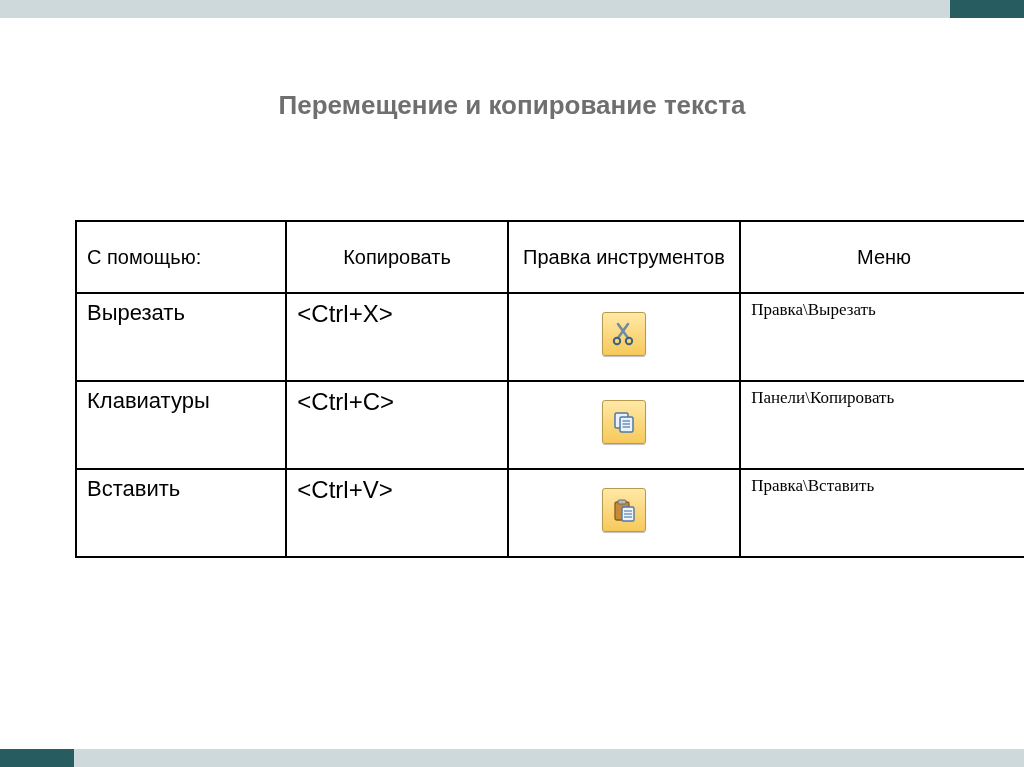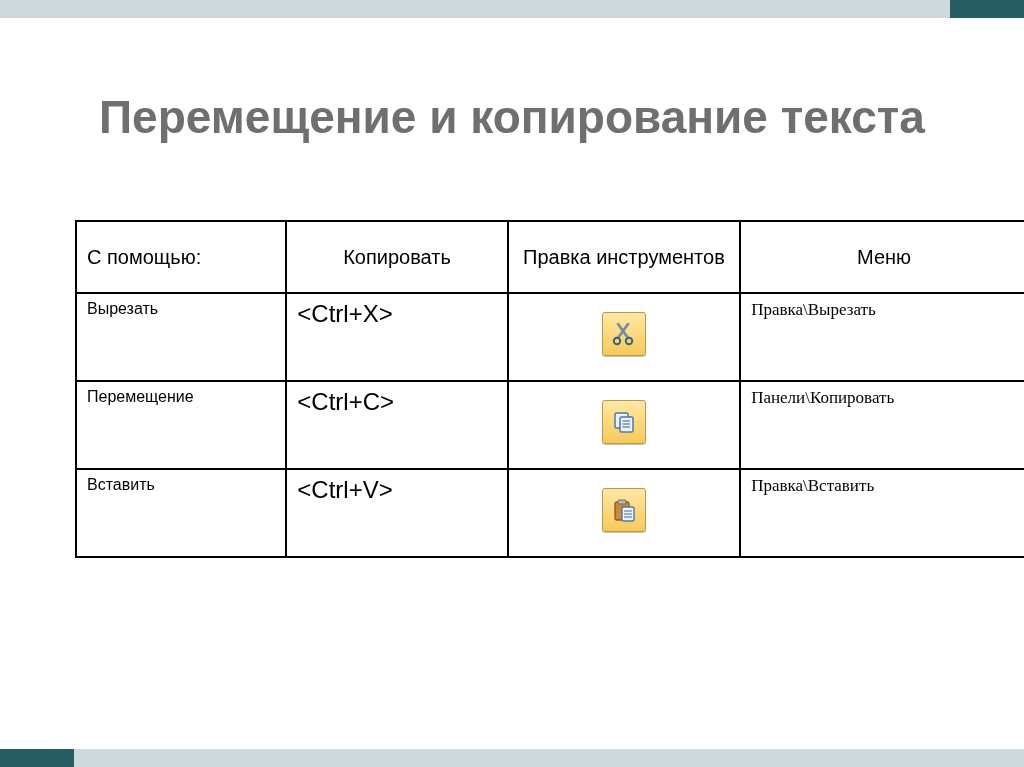--- a/index.html
+++ b/index.html
@@ -42,21 +42,21 @@
   .stripe-bottom .right {
     flex: 1;
     background: #cdd9db;
   }
   .slide-title {
     position: absolute;
     top: 90px;
     left: 0;
     right: 0;
     text-align: center;
-    font-size: 46px;
+    font-size: 26px;
     font-weight: bold;
     color: #6f6f70;
   }
   table.shortcut-table {
     position: absolute;
     top: 220px;
     left: 75px;
     border-collapse: collapse;
     width: 954px;
   }
@@ -73,21 +73,21 @@
   }
   tr.header td.first {
     text-align: left;
     padding-left: 10px;
   }
   tr.body td {
     height: 74px;
     font-size: 24px;
   }
   tr.body td.op {
-    font-size: 16px;
+    font-size: 22px;
     border-radius: 21px;
   }
   tr.body td.key {
     font-size: 24px;
     border-radius: 27px;
   }
   tr.body td.icon-cell {
     text-align: center;
     vertical-align: middle;
   }
@@ -157,21 +157,21 @@
           <line x1="18" y1="4" x2="8" y2="18" stroke="#6f8aa5" stroke-width="2.5" stroke-linecap="round"></line>
           <circle cx="7" cy="21" r="3.2" fill="none" stroke="#3f5f7f" stroke-width="2"></circle>
           <circle cx="19" cy="21" r="3.2" fill="none" stroke="#3f5f7f" stroke-width="2"></circle>
         </svg>
       </span>
     </td>
     <td class="menu">Правка\Вырезать</td>
   </tr>
 
   <tr class="body">
-    <td class="op">Перемещение</td>
+    <td class="op">Клавиатуры</td>
     <td class="key">&lt;Ctrl+C&gt;</td>
     <td class="icon-cell">
       <span class="tb-btn">
         <svg width="28" height="28" viewBox="0 0 28 28">
           <rect x="5" y="5" width="13" height="15" rx="1.5" fill="#eaf3fb" stroke="#4e79a6" stroke-width="1.5"></rect>
           <rect x="10" y="9" width="13" height="15" rx="1.5" fill="#eaf3fb" stroke="#4e79a6" stroke-width="1.5"></rect>
           <line x1="12.5" y1="13" x2="20" y2="13" stroke="#4e79a6" stroke-width="1.2"></line>
           <line x1="12.5" y1="16" x2="20" y2="16" stroke="#4e79a6" stroke-width="1.2"></line>
           <line x1="12.5" y1="19" x2="20" y2="19" stroke="#4e79a6" stroke-width="1.2"></line>
         </svg>

